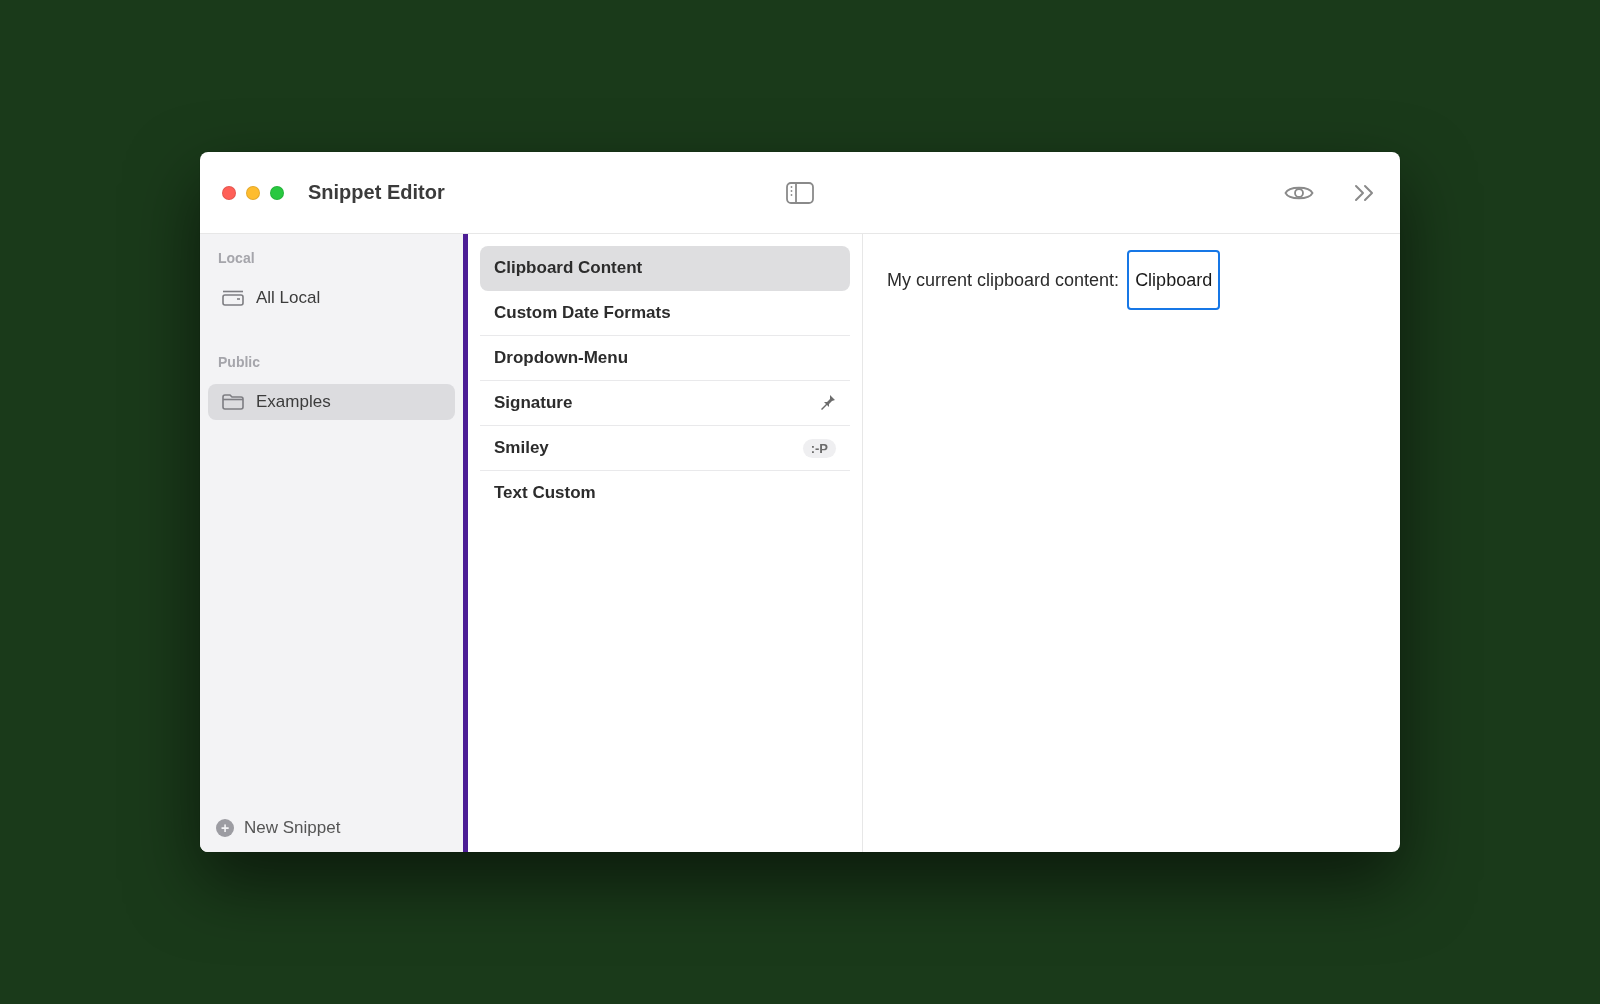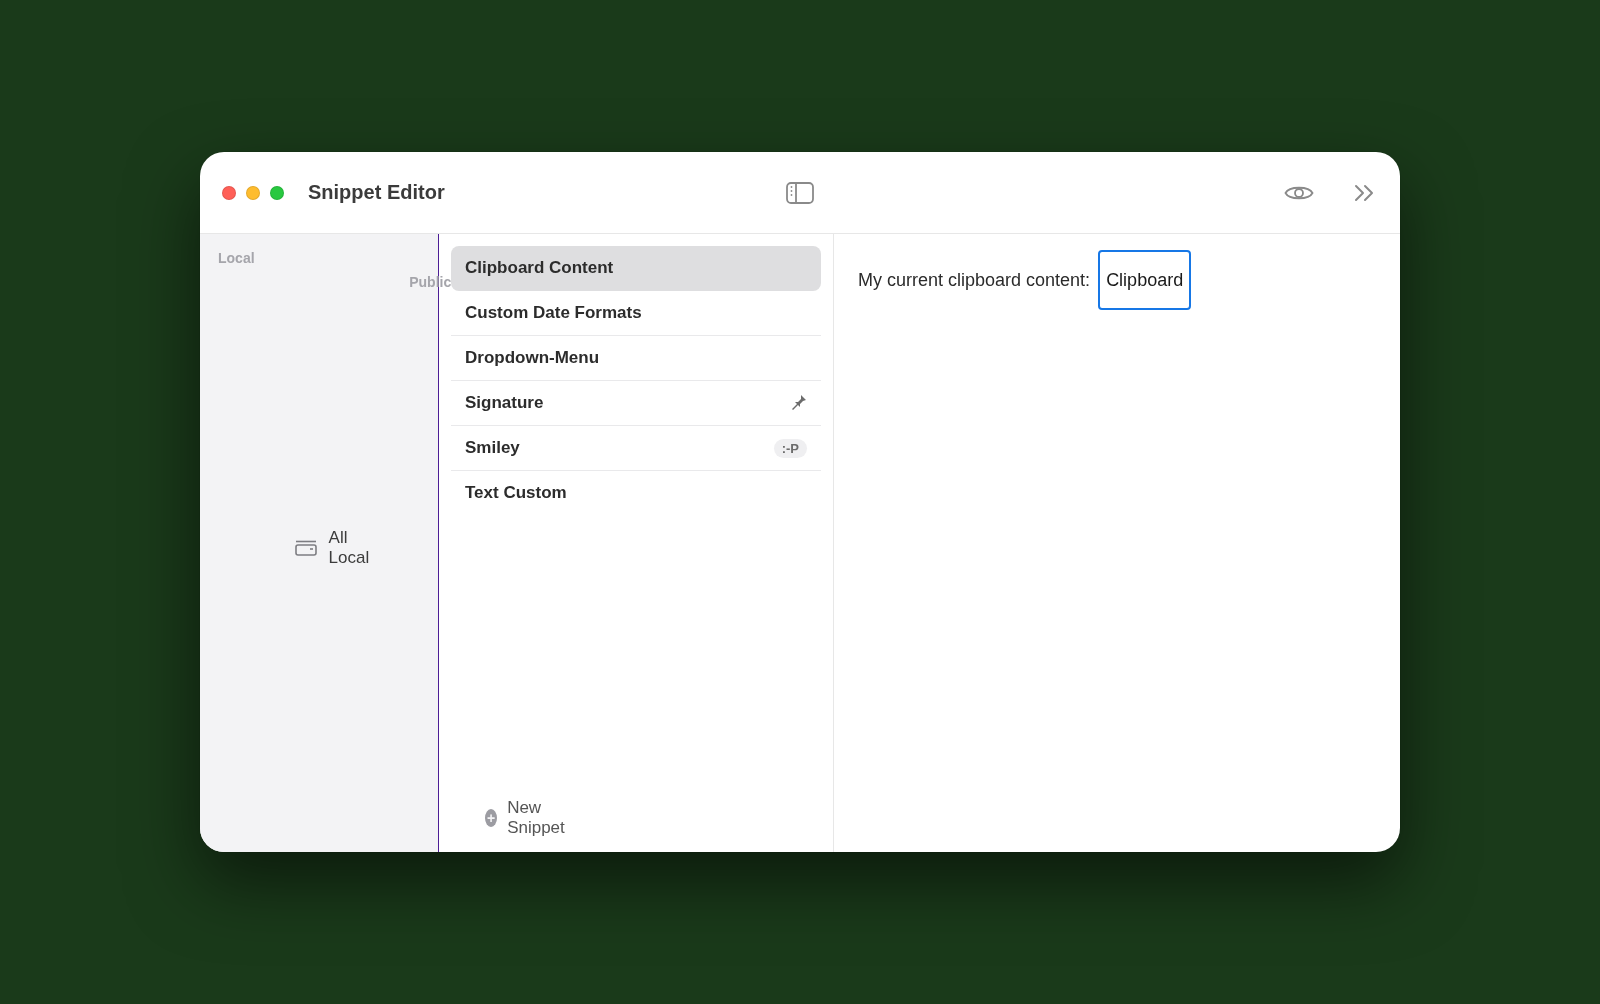--- a/index.html
+++ b/index.html
@@ -9,21 +9,21 @@
       background: #1a3a1a;
       font-family: -apple-system, BlinkMacSystemFont, "Segoe UI", Helvetica, Arial, sans-serif;
       display: flex;
       align-items: center;
       justify-content: center;
     }
     .window {
       width: 1200px;
       height: 700px;
       background: #ffffff;
-      border-radius: 24px;
+      border-radius: 8px;
       box-shadow: 0 30px 70px rgba(0,0,0,0.55), 0 0 0 1px rgba(0,0,0,0.05);
       overflow: hidden;
       display: flex;
       flex-direction: column;
     }
     
     .titlebar {
       height: 82px;
       border-bottom: 1px solid #e7e7e7;
       display: flex;
@@ -68,39 +68,39 @@
       display: inline-flex;
     }
 
     
     .panes {
       flex: 1;
       display: flex;
       min-height: 0;
     }
     .sidebar {
-      width: 239px;
+      width: 268px;
       background: #f3f3f5;
-      border-right: 1px solid #4c1d95;
-      display: flex;
-      flex-direction: row;
+      border-right: 5px solid #4c1d95;
+      display: flex;
+      flex-direction: column;
       padding-top: 10px;
     }
     .sidebar-section-header {
       font-size: 14px;
       font-weight: 600;
       color: #a5a5ab;
       padding: 6px 18px 6px 18px;
     }
     .sidebar-item {
       display: flex;
       align-items: center;
       gap: 12px;
       padding: 8px 14px;
-      margin: 2px 8px;
+      margin: 8px 8px;
       font-size: 17px;
       color: #3c3c3c;
       border-radius: 8px;
     }
     .sidebar-item.selected { background: #dcdcdf; }
     .sidebar-item .sicon { color: #7d7d82; display: inline-flex; }
 
     .sidebar-footer {
       margin-top: auto;
       padding: 14px 16px;
@@ -221,20 +221,29 @@
           <svg width="22" height="16" viewBox="0 0 22 16" fill="none" stroke="currentColor" stroke-width="1.6">
             <rect x="1" y="5" width="20" height="10" rx="2"></rect>
             <line x1="1" y1="1.5" x2="21" y2="1.5"></line>
             <line x1="15" y1="9" x2="18" y2="9"></line>
           </svg>
         </span>
         <span>All Local</span>
       </div>
 
       <div class="sidebar-section-header" style="margin-top:24px">Public</div>
+      <div class="sidebar-item selected">
+        <span class="sicon">
+          <svg width="22" height="16" viewBox="0 0 22 16" fill="none" stroke="currentColor" stroke-width="1.6">
+            <path d="M1 3 a2 2 0 0 1 2-2 h5 l2 2 h9 a2 2 0 0 1 2 2 v8 a2 2 0 0 1-2 2 H3 a2 2 0 0 1-2-2 Z"></path>
+            <line x1="1" y1="5.5" x2="21" y2="5.5"></line>
+          </svg>
+        </span>
+        <span>Examples</span>
+      </div>
 
       <div class="sidebar-footer">
         <span class="plus-circle">+</span>
         <span>New Snippet</span>
       </div>
     </div>
 
     <div class="snippet-list">
       <div class="snippet-row selected">
         <span>Clipboard Content</span>

